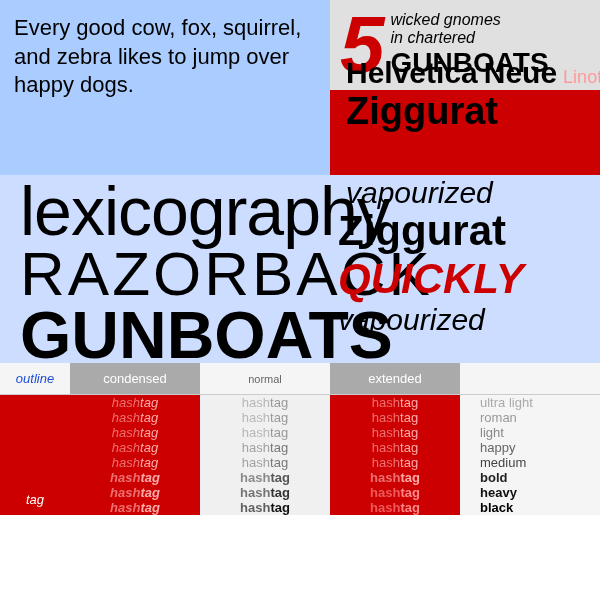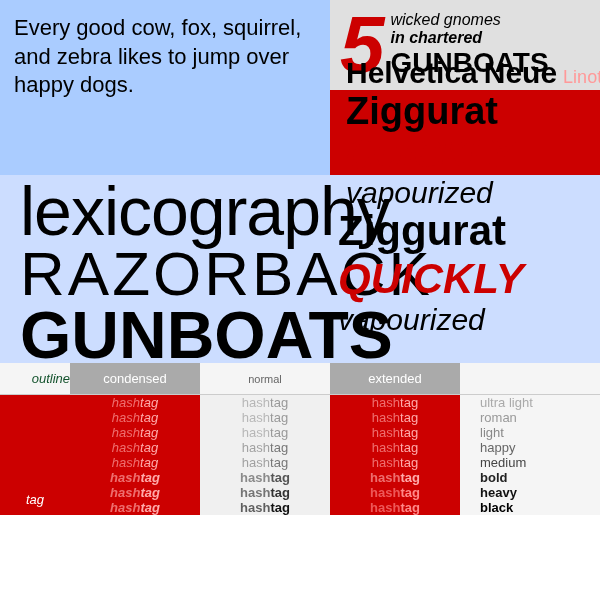--- a/index.html
+++ b/index.html
@@ -61,21 +61,21 @@
     .wicked-line1 {
       font-size: 16px;
       font-style: italic;
       color: #000;
       font-weight: normal;
     }
     .wicked-line2 {
       font-size: 16px;
       font-style: italic;
       color: #000;
-      font-weight: bold;
+      font-weight: normal;
     }
     .wicked-line3 {
       font-size: 28px;
       font-weight: 900;
       color: #000;
       text-transform: uppercase;
     }
 
     .top-right-lower {
       background: #cc0000;
@@ -194,23 +194,23 @@
     
     .grid-header {
       display: flex;
       height: 32px;
       align-items: center;
       background: #f5f5f5;
       border-bottom: 1px solid #ccc;
     }
     .col-outline {
       width: 70px;
-      text-align: right;
-      font-size: 13px;
-      color: #14532d;
+      text-align: center;
+      font-size: 13px;
+      color: #1d4ed8;
       font-style: italic;
     }
     .col-condensed {
       width: 130px;
       text-align: center;
       font-size: 13px;
       background: #aaa;
       color: #fff;
       height: 100%;
       display: flex;

